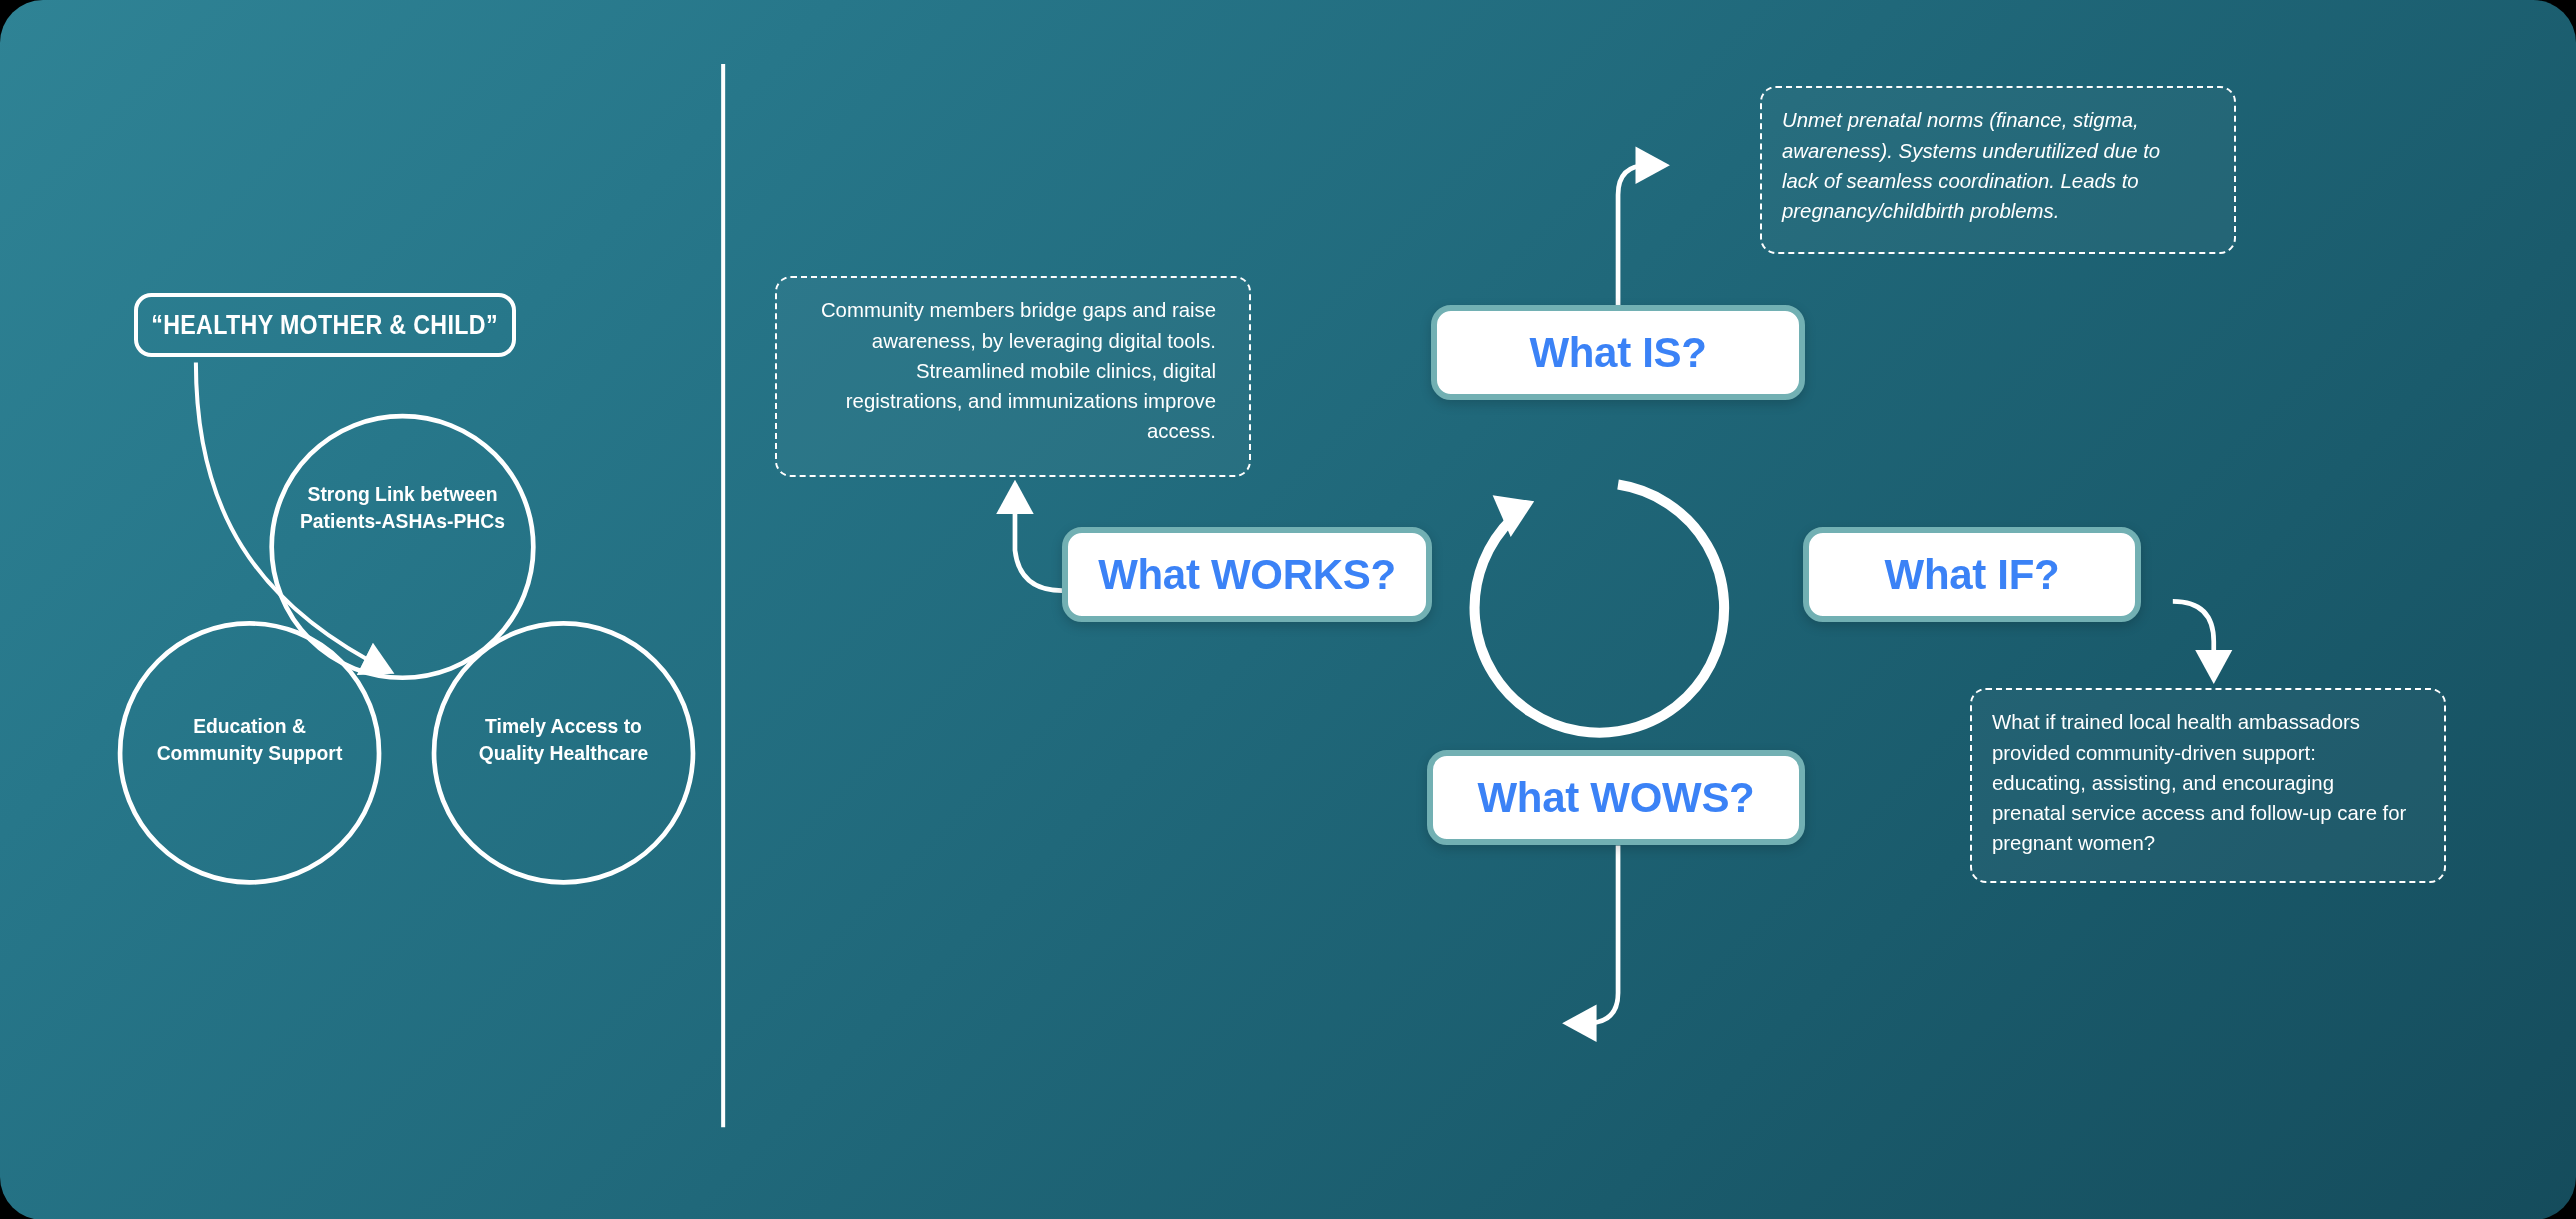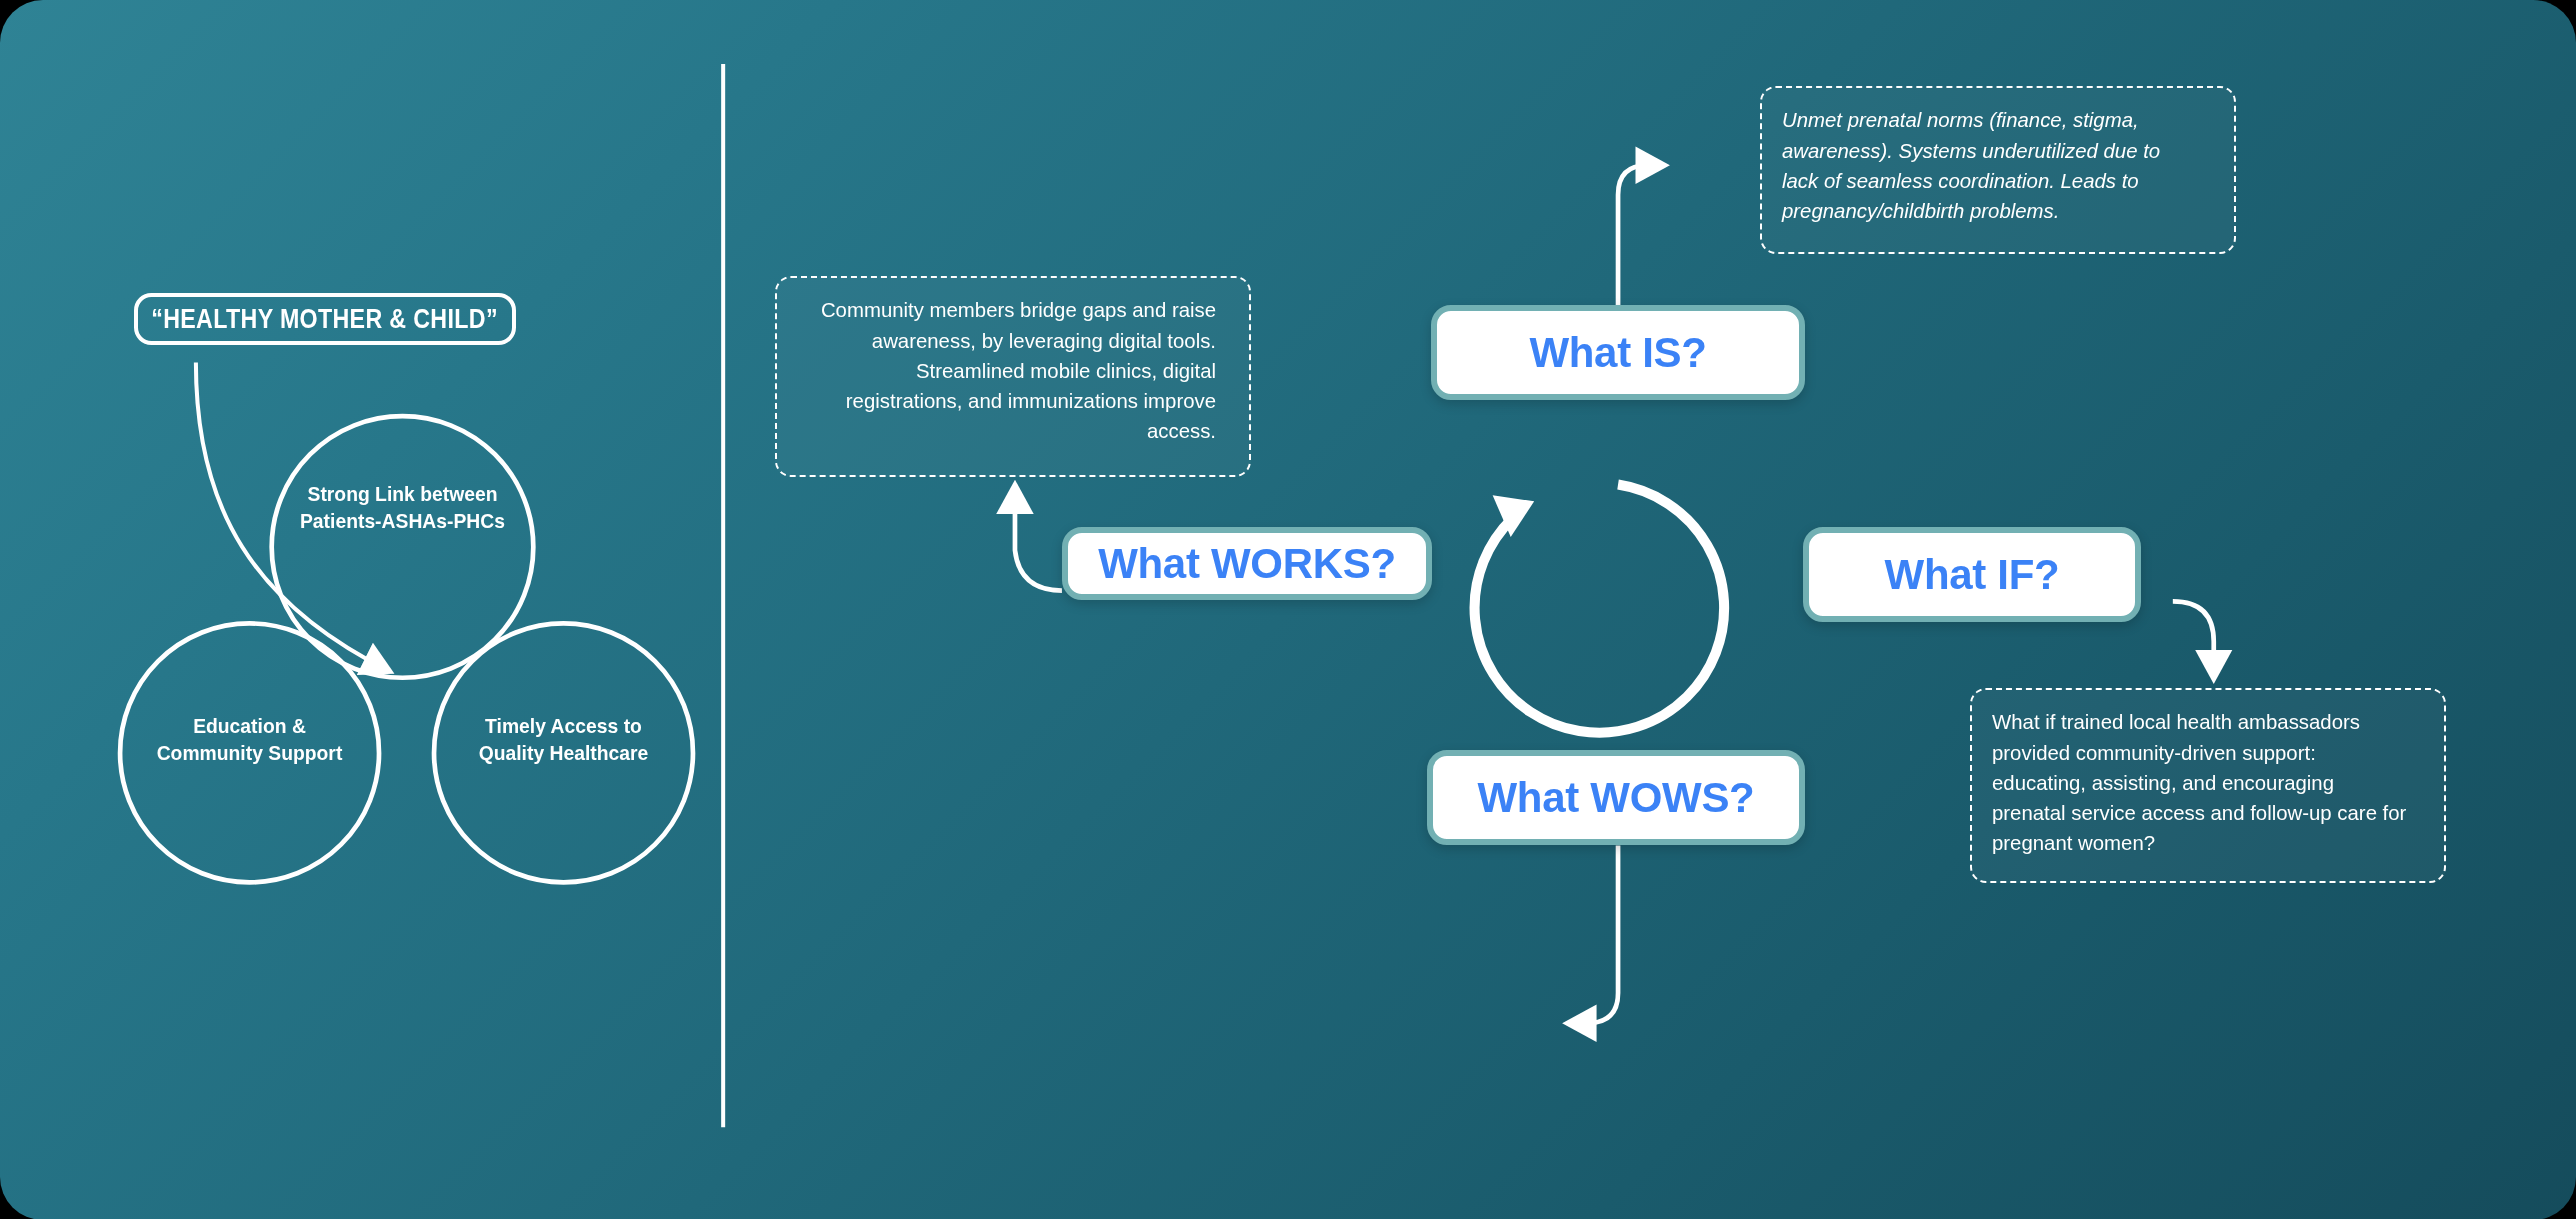--- a/index.html
+++ b/index.html
@@ -15,21 +15,21 @@
     border-radius:43px;
     overflow:hidden;
     background:linear-gradient(135deg,#2f8395 0%,#27778a 22%,#20687a 50%,#1a5b6c 74%,#154c5c 100%);
   }
   #svg-layer{position:absolute;inset:0;width:2576px;height:1220px;pointer-events:none;}
 
   
   .pill{
     position:absolute;
     left:134px;top:293px;
-    width:382px;height:52px;
+    width:382px;height:64px;
     border:4px solid #ffffff;
     border-radius:17.4px;
     background:transparent;
     display:flex;align-items:center;justify-content:center;
     box-sizing:border-box;
   }
   .pill-label{
     color:#ffffff;
     font-size:27px;
     font-weight:bold;
@@ -63,21 +63,21 @@
     box-shadow:0 4px 12px rgba(0,0,0,0.18);
   }
   .card-label{
     color:#3b82f6;
     font-size:42px;
     font-weight:bold;
     letter-spacing:-0.3px;
     white-space:nowrap;
   }
   #card-what-is   {left:1431px;top:305px;  width:374px;height:95px;}
-  #card-what-works{left:1062px;top:527px;  width:370px;height:73px;}
+  #card-what-works{left:1062px;top:527px;  width:370px;height:95px;}
   #card-what-if   {left:1803px;top:527px;  width:338px;height:95px;}
   #card-what-wows {left:1427px;top:750px; width:378px;height:95px;align-items:center;}
 
   
   .note{
     position:absolute;
     border:2px dashed #ffffff;
     border-radius:16px;
     box-sizing:border-box;
     background:rgba(255,255,255,0.035);

